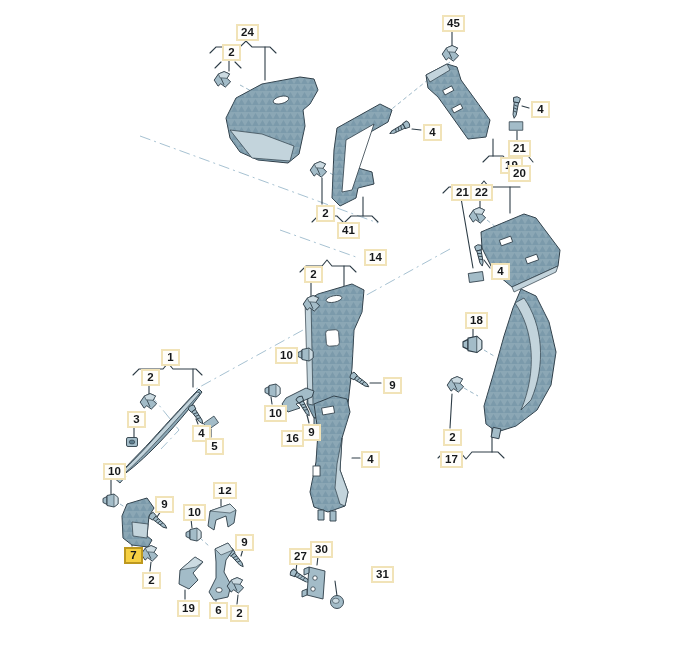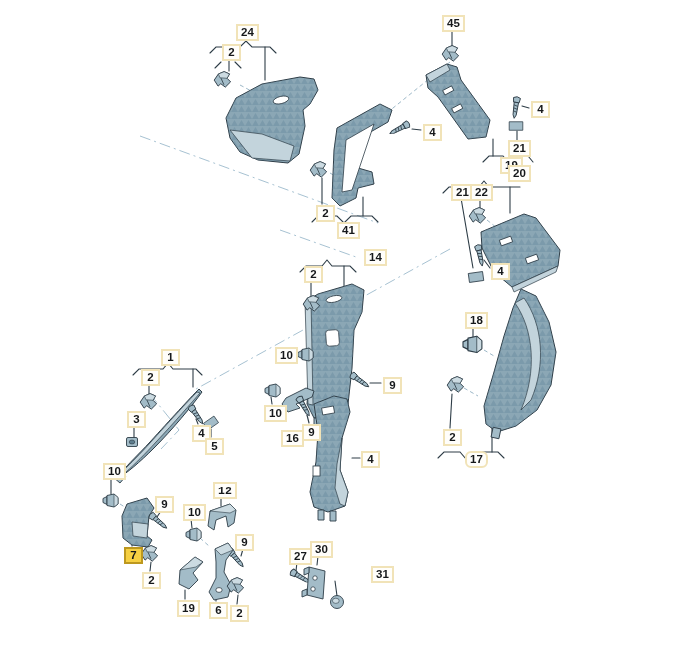--- a/index.html
+++ b/index.html
@@ -262,21 +262,21 @@
       <div class="callout" style="left: 500px; top: 157px;">19</div>
       <div class="callout" style="left: 423px; top: 124px;">4</div>
       <div class="callout" style="left: 316px; top: 205px;">2</div>
       <div class="callout" style="left: 337px; top: 222px;">41</div>
       <div class="callout" style="left: 472px; top: 165px; margin-left: 36px;">20</div>
       <div class="callout" style="left: 451px; top: 184px;">21</div>
       <div class="callout" style="left: 470px; top: 184px;">22</div>
       <div class="callout" style="left: 491px; top: 263px;">4</div>
       <div class="callout" style="left: 465px; top: 312px;">18</div>
       <div class="callout" style="left: 443px; top: 429px;">2</div>
-      <div class="callout" style="left: 465px; top: 451px; border-radius: 6px;">17</div>
+      <div class="callout" style="left: 440px; top: 451px;">17</div>
       <div class="callout" style="left: 317px; top: 249px; margin-left: 47px;">14</div>
       <div class="callout" style="left: 304px; top: 266px;">2</div>
       <div class="callout" style="left: 275px; top: 347px;">10</div>
       <div class="callout" style="left: 383px; top: 377px;">9</div>
       <div class="callout" style="left: 161px; top: 349px;">1</div>
       <div class="callout" style="left: 141px; top: 369px;">2</div>
       <div class="callout" style="left: 127px; top: 411px;">3</div>
       <div class="callout" style="left: 192px; top: 425px;">4</div>
       <div class="callout" style="left: 205px; top: 438px;">5</div>
       <div class="callout" style="left: 264px; top: 405px;">10</div>

